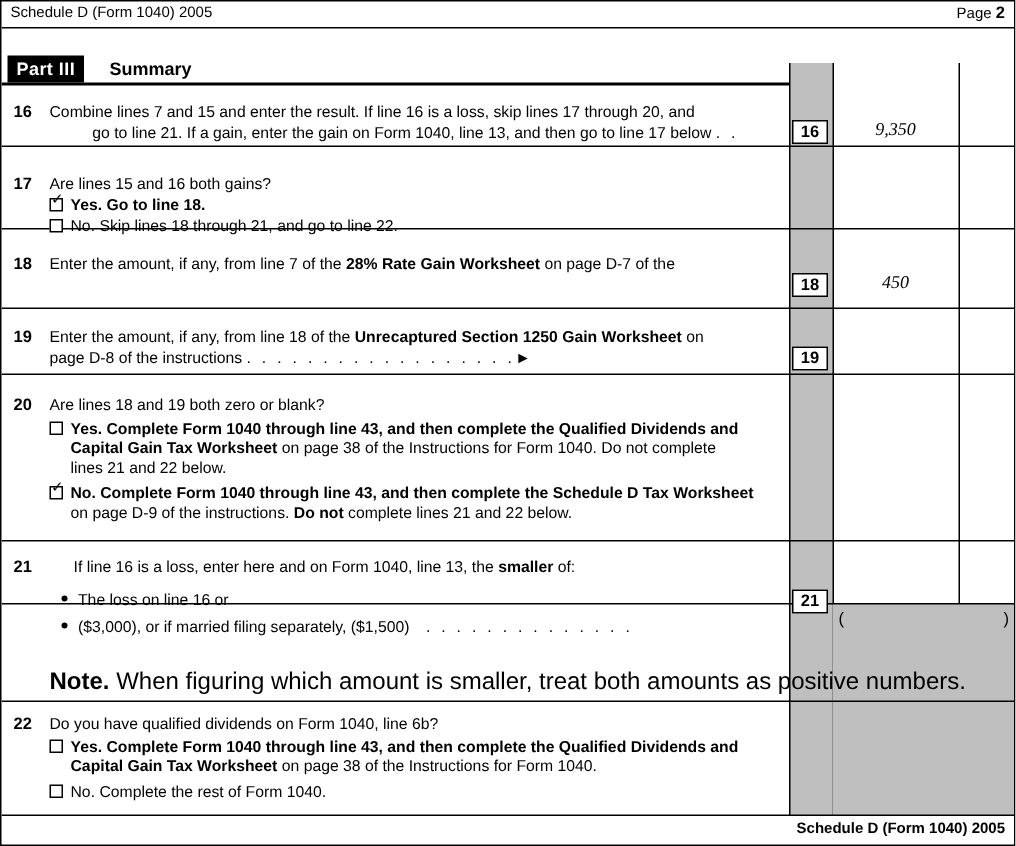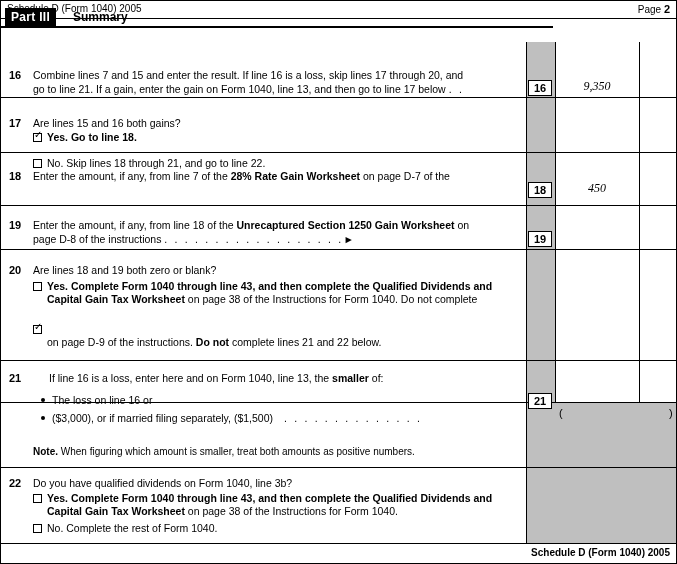--- a/index.html
+++ b/index.html
@@ -41,21 +41,21 @@
     font-size: 10px;
   }
   .top-header .right .pageno {
     font-weight: bold;
     font-size: 11px;
   }
 
   
   .part-bar {
     position: absolute;
-    left: 0; top: 5px;
+    left: 0; top: 34px;
     width: 552px;
     height: 22px;
     box-sizing: border-box;
     border-bottom: 2px solid #000;
   }
   .part-box {
     position: absolute;
     left: 4px; top: 2px;
     background: #000;
     color: #fff;
@@ -201,21 +201,21 @@
     background: #000;
     border-radius: 50%;
     margin-right: 7px;
     position: relative;
     top: -2px;
   }
 
   .note {
     position: absolute;
     left: 32px;
-    font-size: 10px;
+    font-size: 16px;
   }
 
   .paren {
     position: absolute;
     font-size: 11px;
   }
 
   
   .footer {
     position: absolute;
@@ -263,33 +263,33 @@
     <div class="hrule" style="top:110px; width:677px;"></div>
     <div class="hrule" style="top:163px; width:677px;"></div>
     <div class="hrule" style="top:207px; width:677px;"></div>
     <div class="hrule" style="top:318px; width:677px;"></div>
     <div class="hrule" style="top:360px; width:677px;"></div>
     <div class="hrule" style="top:425px; width:677px;"></div>
     <div class="hrule" style="top:501px; width:677px;"></div>
 
     <div class="lnum" style="top:27px;">16</div>
     <div class="ltext" style="top:27px;">Combine lines 7 and 15 and enter the result. If line 16 is a loss, skip lines 17 through 20, and</div>
-    <div class="ltext" style="top:41px;">
+    <div class="ltext" style="top:41px;text-align:center;">
       <span>go to line 21. If a gain, enter the gain on Form 1040, line 13, and then go to line 17 below</span>
       <span class="dots">. .</span>
     </div>
     <div class="lineno" style="top:38px;">16</div>
     <div class="amount" style="top:37px;">9,350</div>
 
     <div class="lnum" style="top:75px;">17</div>
     <div class="ltext" style="top:75px;">Are lines 15 and 16 both gains?</div>
     <div class="cbrow" style="top:89px;">
       <span class="cb checked"></span><span class="cb-text" style="font-weight:bold">Yes. Go to line 18.</span>
     </div>
-    <div class="cbrow" style="top:103px;margin-top:12px;">
+    <div class="cbrow" style="top:103px;">
       <span class="cb"></span><span class="cb-text">No. Skip lines 18 through 21, and go to line 22.</span>
     </div>
 
     <div class="lnum" style="top:128px;">18</div>
     <div class="ltext" style="top:128px;">
       <span>Enter the amount, if any, from line 7 of the </span><b>28% Rate Gain Worksheet</b><span> on page D-7 of the</span>
     </div>
     <div class="lineno" style="top:140px;">18</div>
     <div class="amount" style="top:139px;">450</div>
 
@@ -306,23 +306,26 @@
 
     <div class="lnum" style="top:222px;">20</div>
     <div class="ltext" style="top:222px;">Are lines 18 and 19 both zero or blank?</div>
 
     <div class="cbrow" style="top:238px;">
       <span class="cb"></span><span class="cb-text"><b>Yes. Complete Form 1040 through line 43, and then complete the </b><b>Qualified Dividends and</b></span>
     </div>
     <div class="cbrow" style="top:251px; left:46px;">
       <b>Capital Gain Tax Worksheet</b><span> on page 38 of the Instructions for Form 1040. Do not complete</span>
     </div>
+    <div class="cbrow" style="top:264px; left:46px;">
+      <span>lines 21 and 22 below.</span>
+    </div>
 
     <div class="cbrow" style="top:281px;">
-      <span class="cb checked"></span>
+      <span class="cb checked"></span><span class="cb-text"><b>No. Complete Form 1040 through line 43, and then complete the </b><b>Schedule D Tax Worksheet</b></span>
     </div>
     <div class="cbrow" style="top:294px; left:46px;">
       <span>on page D-9 of the instructions. </span><b>Do not</b><span> complete lines 21 and 22 below.</span>
     </div>
 
     <div class="lnum" style="top:330px;">21</div>
     <div class="ltext" style="top:330px;margin-left:16px;">
       <span>If line 16 is a loss, enter here and on Form 1040, line 13, the </span><b>smaller</b><span> of:</span>
     </div>
     <div class="bullet" style="top:352px;">
@@ -335,21 +338,21 @@
     <div class="lineno" style="top:351px;">21</div>
     <div class="paren" style="left:558px; top:365px;">(</div>
     <div class="paren" style="left:668px; top:365px;">)</div>
     <div class="amount" style="top:365px;"></div>
 
     <div class="note" style="top:404px;">
       <b>Note.</b><span> When figuring which amount is smaller, treat both amounts as positive numbers.</span>
     </div>
 
     <div class="lnum" style="top:435px;">22</div>
-    <div class="ltext" style="top:435px;">Do you have qualified dividends on Form 1040, line 3b?</div>
+    <div class="ltext" style="top:435px;">Do you have qualified dividends on Form 1040, line 6b?</div>
 
     <div class="cbrow" style="top:450px;">
       <span class="cb"></span><span class="cb-text"><b>Yes. Complete Form 1040 through line 43, and then complete the </b><b>Qualified Dividends and</b></span>
     </div>
     <div class="cbrow" style="top:463px; left:46px;">
       <b>Capital Gain Tax Worksheet</b><span> on page 38 of the Instructions for Form 1040.</span>
     </div>
     <div class="cbrow" style="top:480px;">
       <span class="cb"></span><span class="cb-text">No. Complete the rest of Form 1040.</span>
     </div>

